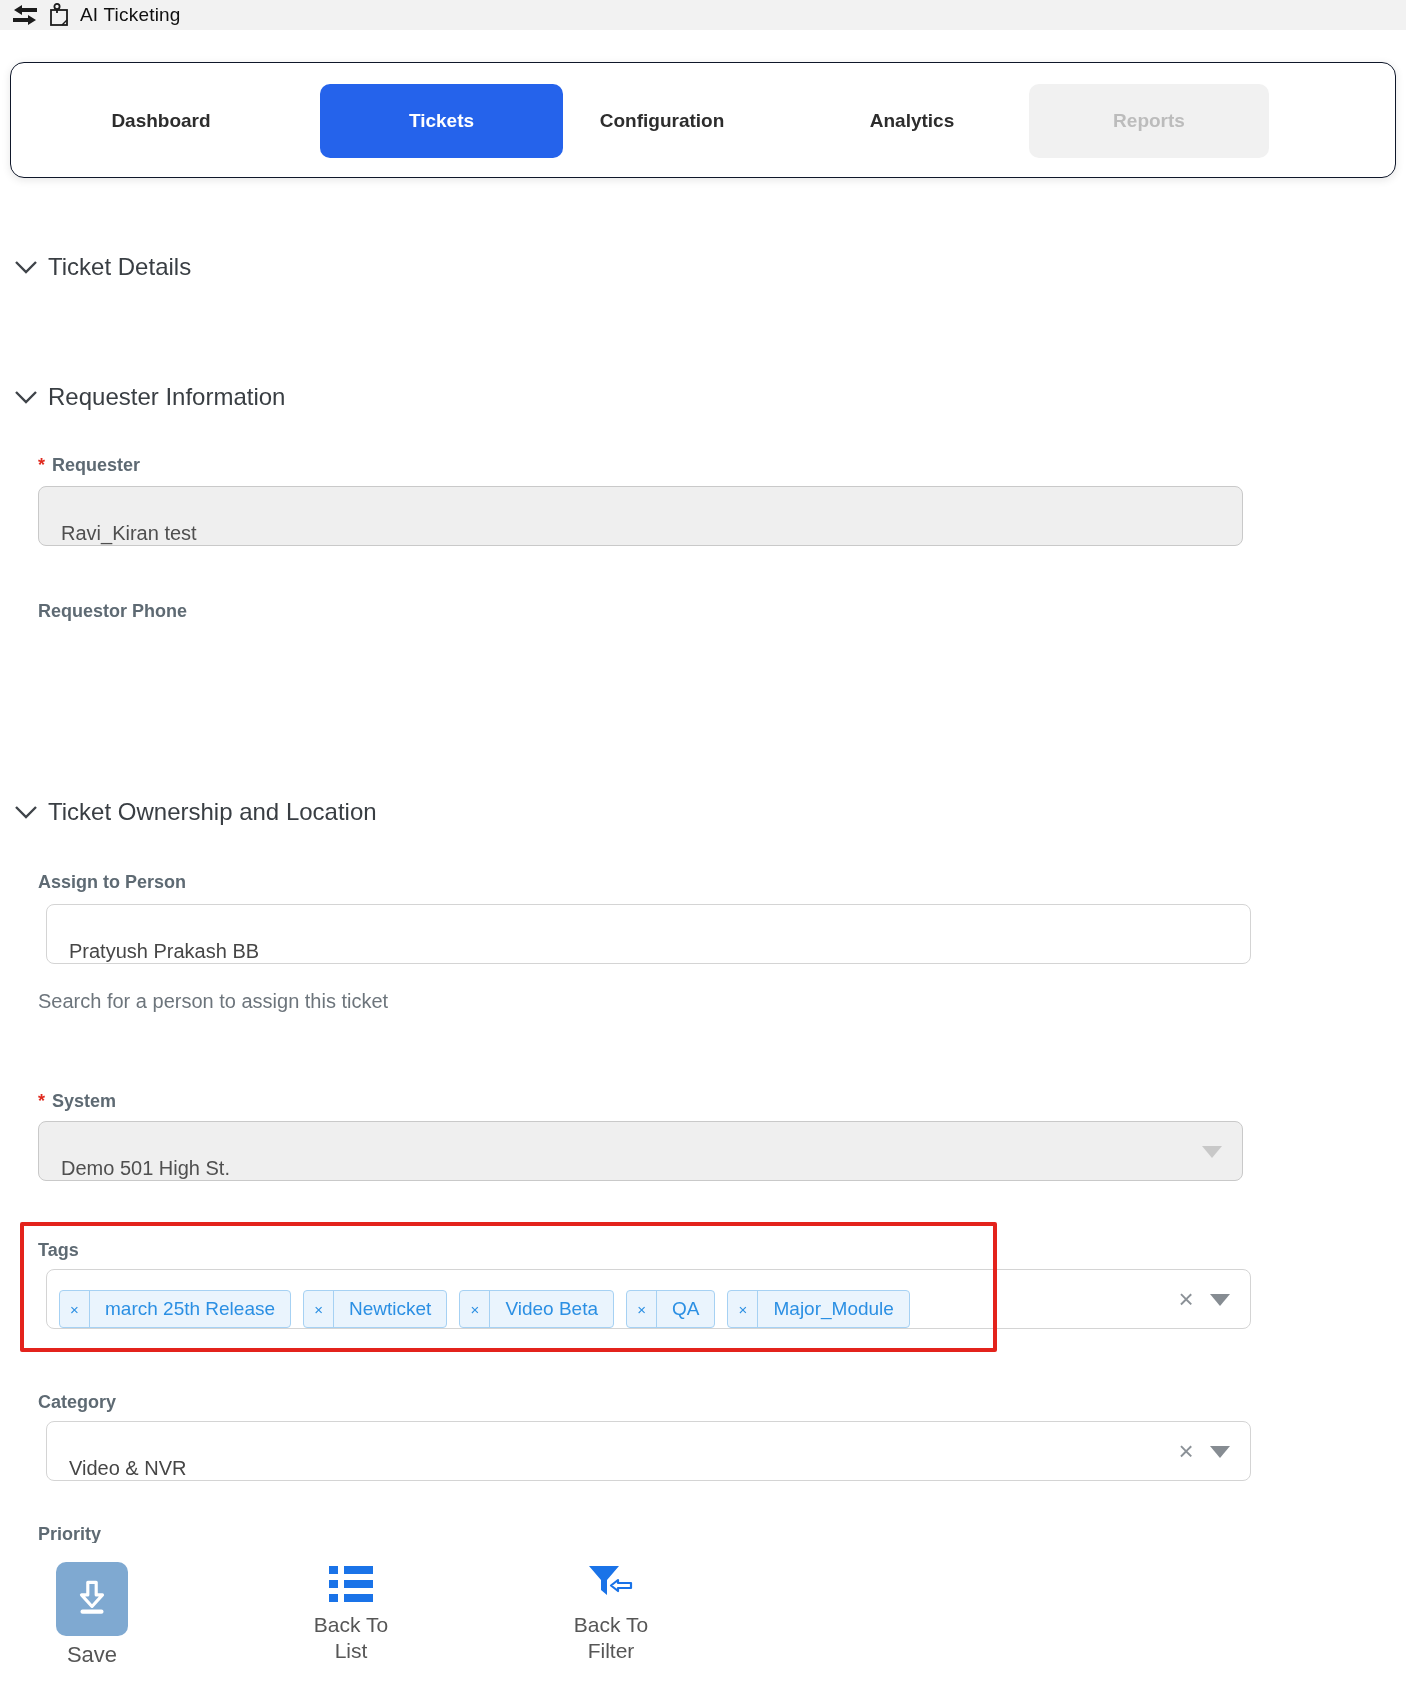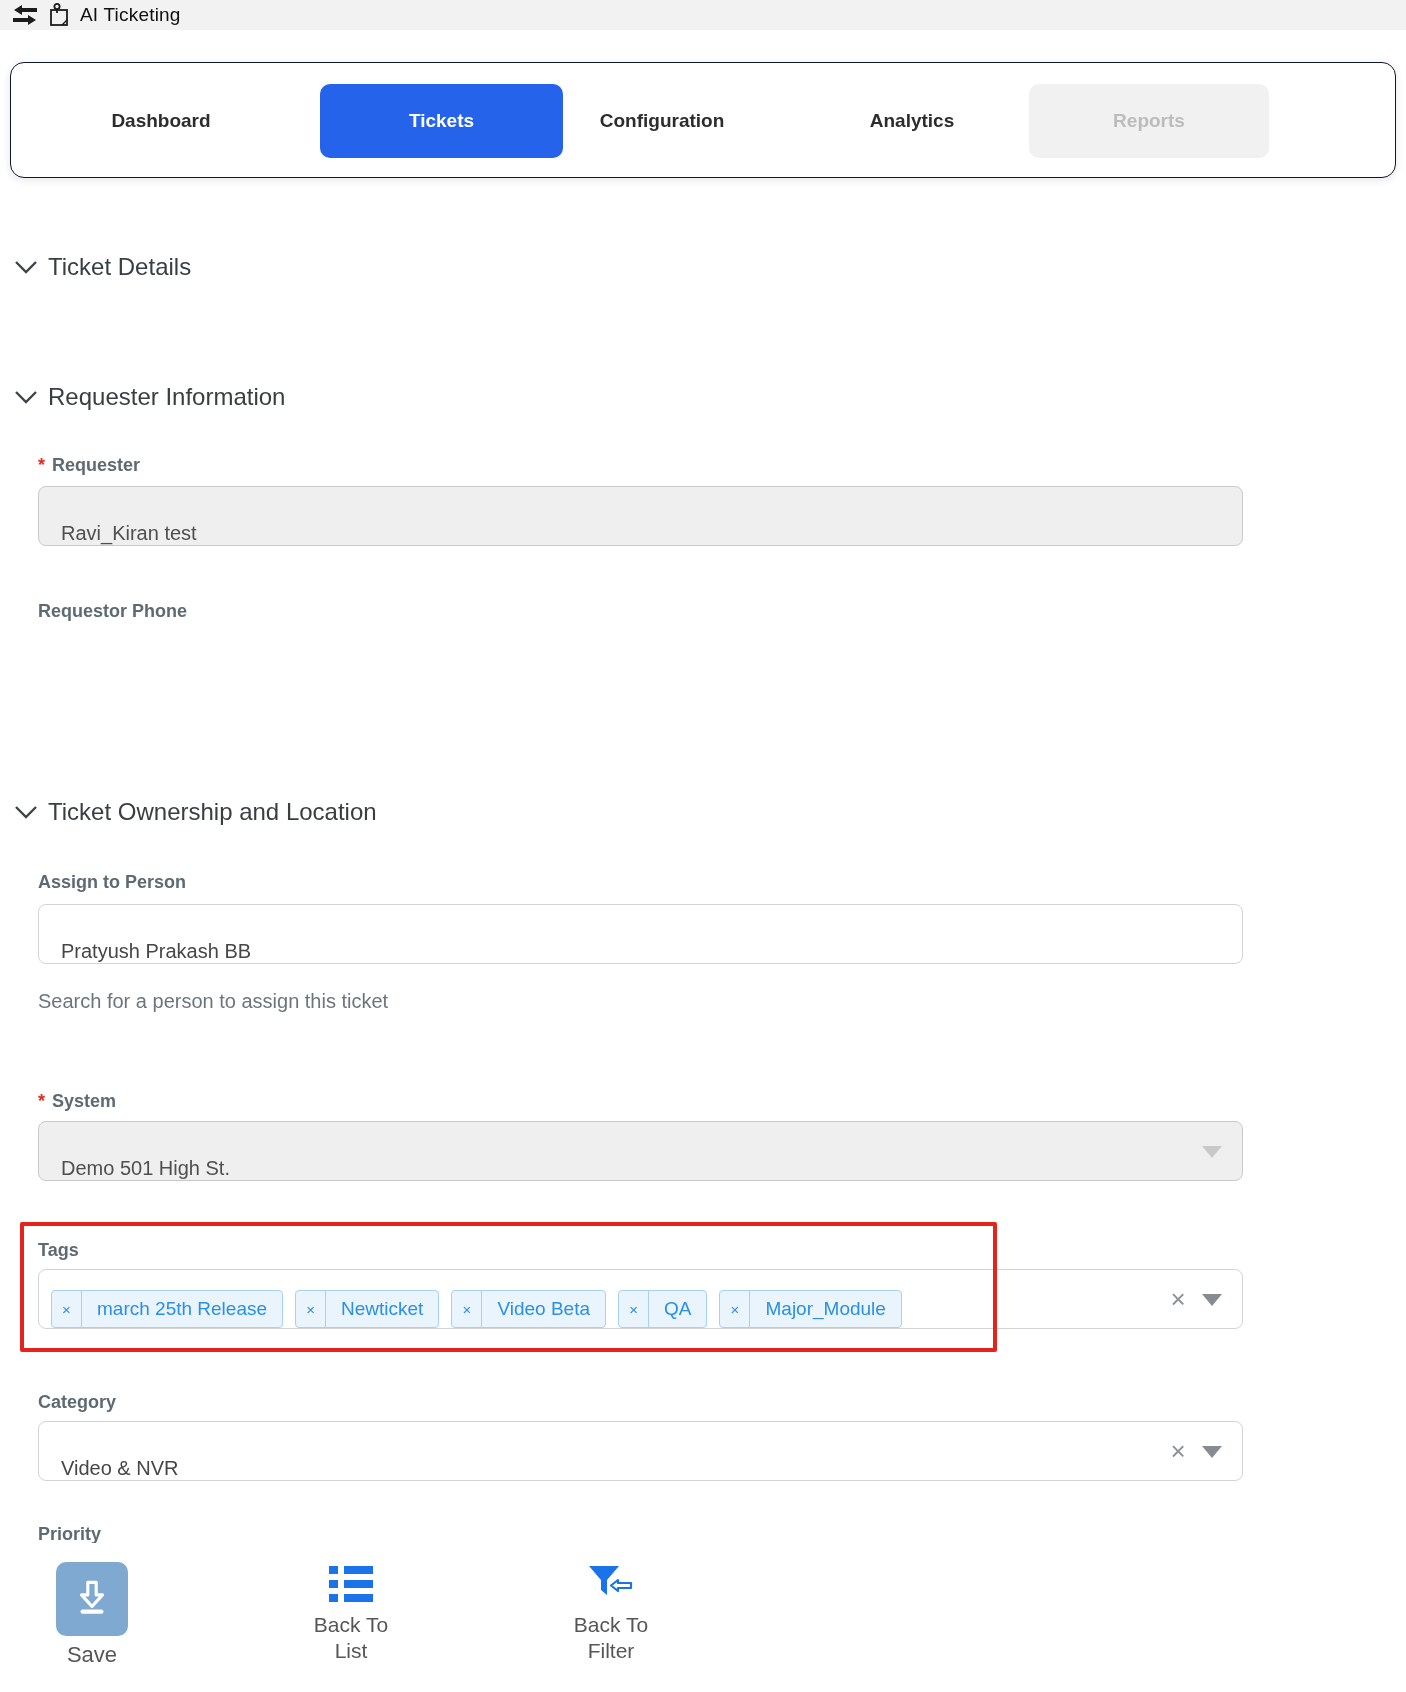--- a/index.html
+++ b/index.html
@@ -29,21 +29,21 @@
   .section { position:absolute; left:14px; display:flex; align-items:center; gap:10px;
              font-size:24px; color:#393e43; cursor:pointer; }
   .section svg { margin-top:3px; }
 
   
   .field-label { position:absolute; left:38px; font-size:18px; font-weight:bold; color:#5e6a73; }
   .req { color:#e02b20; margin-right:7px; }
   .box { position:absolute; left:38px; width:1205px; height:60px; border-radius:8px;
          font-size:20px; color:#464646; display:flex; align-items:flex-end; padding-left:22px; }
   .box.disabled { background:#efefef; border:1px solid #c9c9c9; color:#4f4f4f; }
-  .box.editable { background:#fff; border:1px solid #d4d4d4; }
+  .box.editable { background:#fff; border:1px solid #d4d4d4;margin-left:8px; }
   .helper { position:absolute; left:38px; font-size:20px; color:#6d757c; }
 
   .caret { position:absolute; right:20px; top:50%; margin-top:-5px; width:0; height:0;
            border-left:10px solid transparent; border-right:10px solid transparent;
            border-top:12px solid #868c92; }
   .caret.light { border-top-color:#c8c8c8; }
   .clear-x { position:absolute; right:52px; top:50%; margin-top:-16px; width:24px; height:32px;
              font-size:26px; color:#8b9197; display:flex; align-items:center; justify-content:center; cursor:pointer; }
 
   

